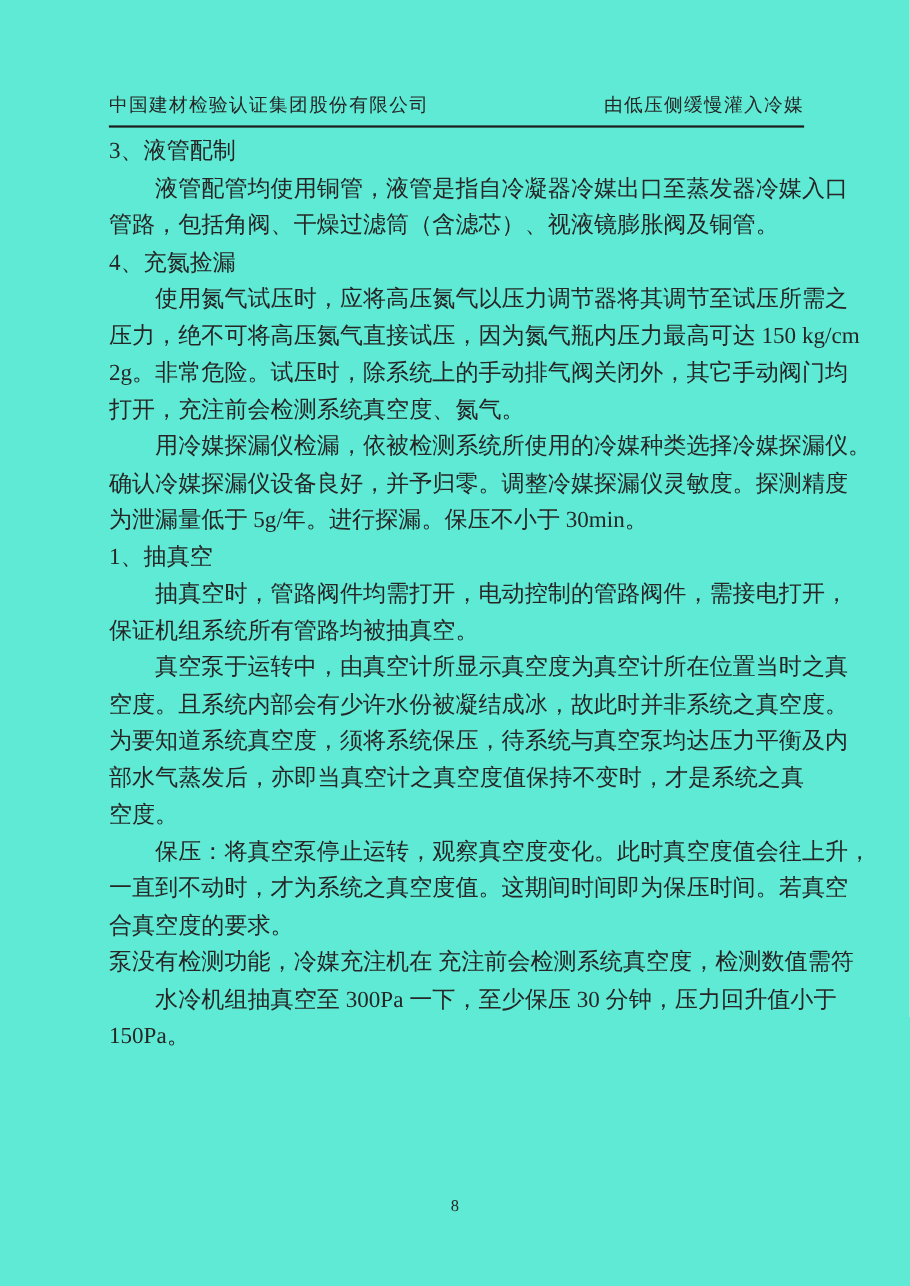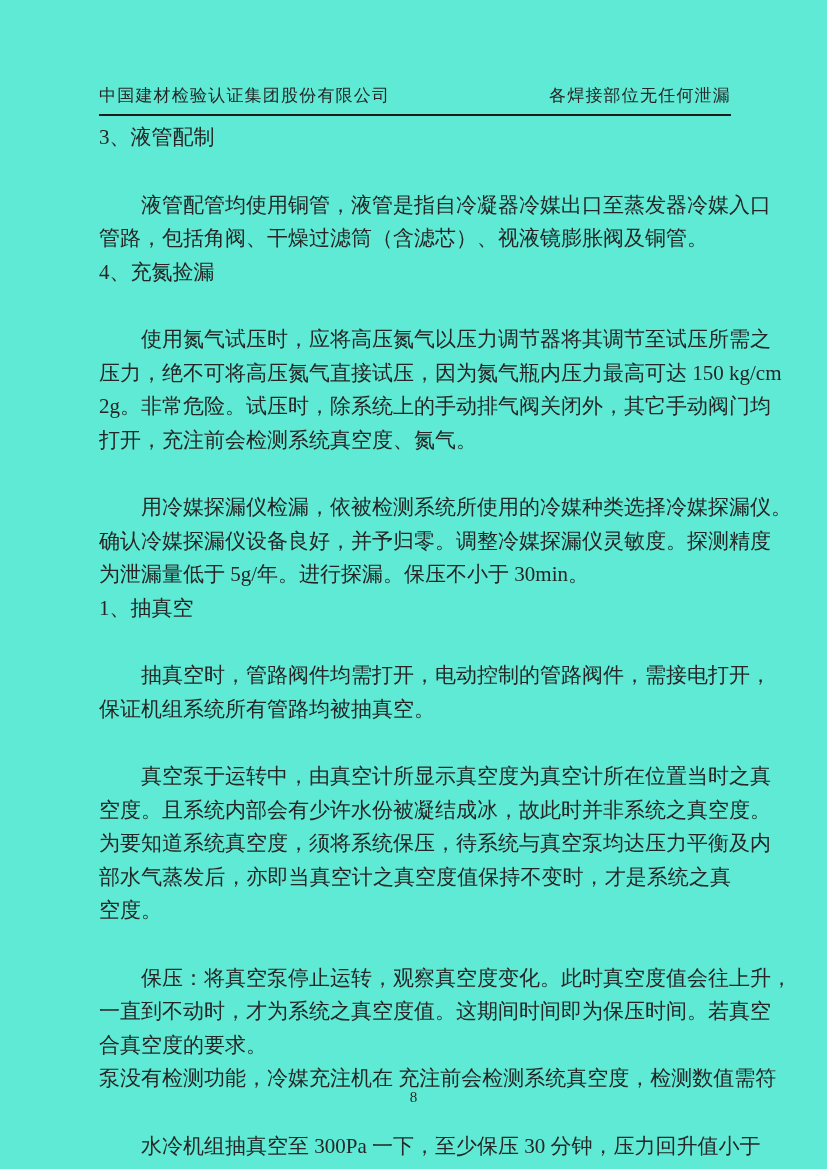--- a/index.html
+++ b/index.html
@@ -44,21 +44,20 @@
     text-align-last: justify;
     text-justify: inter-character;
     white-space: nowrap;
   }
   .doc-body .line.last {
     text-align-last: left;
     white-space: normal;
   }
   .doc-body .line.indent {
     text-indent: 2em;
-    margin-top: 34px;
   }
   .doc-body .heading .line {
     text-align: right;
     text-align-last: left;
   }
   .page-number {
     position: absolute;
     left: 0;
     top: 1089px;
     width: 100%;
@@ -67,21 +66,21 @@
     color: #262626;
   }
 </style>
 </head>
 <body>
 
 <div class="page">
 
   <div class="header">
     <span>中国建材检验认证集团股份有限公司</span>
-    <span>各焊接部位无任何泄漏</span>
+    <span>由低压侧缓慢灌入冷媒</span>
   </div>
 
   <div class="doc-body">
       <div class="heading">
         <div class="line last">3、液管配制</div>
       </div>
       <div class="paragraph">
         <div class="line indent">液管配管均使用铜管，液管是指自冷凝器冷媒出口至蒸发器冷媒入口</div>
         <div class="line last">管路，包括角阀、干燥过滤筒（含滤芯）、视液镜膨胀阀及铜管。</div>
       </div>

